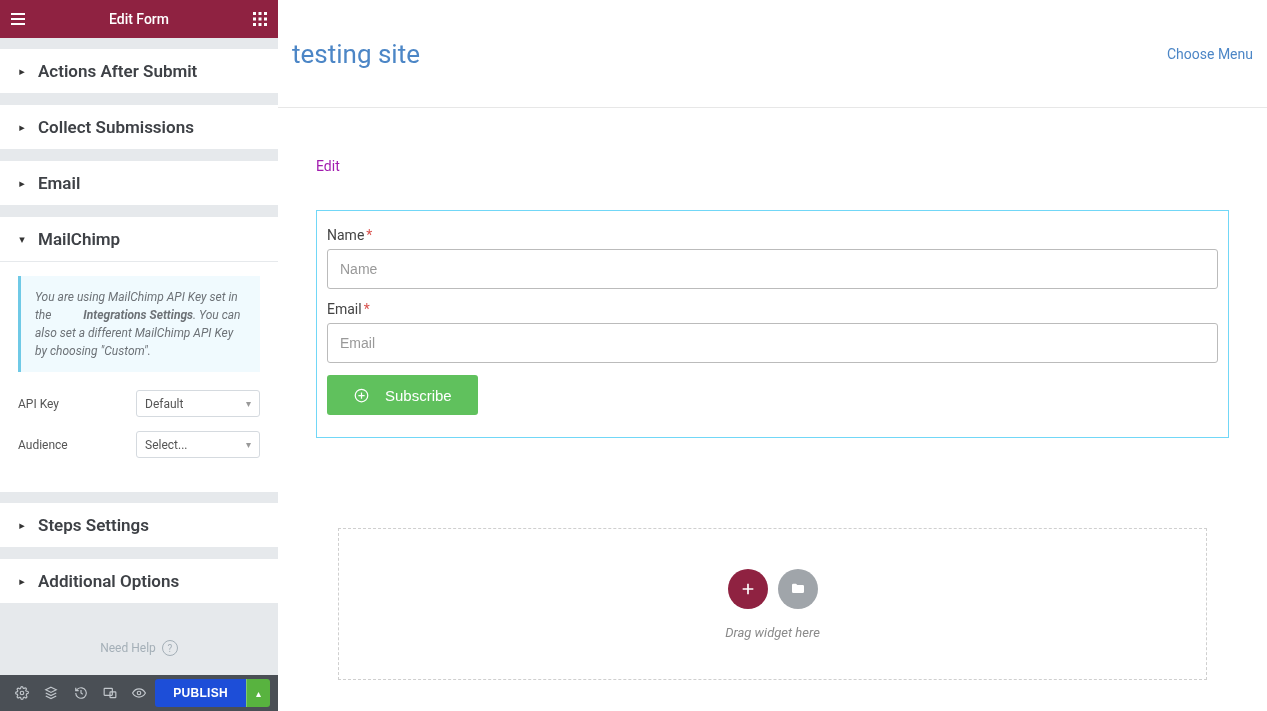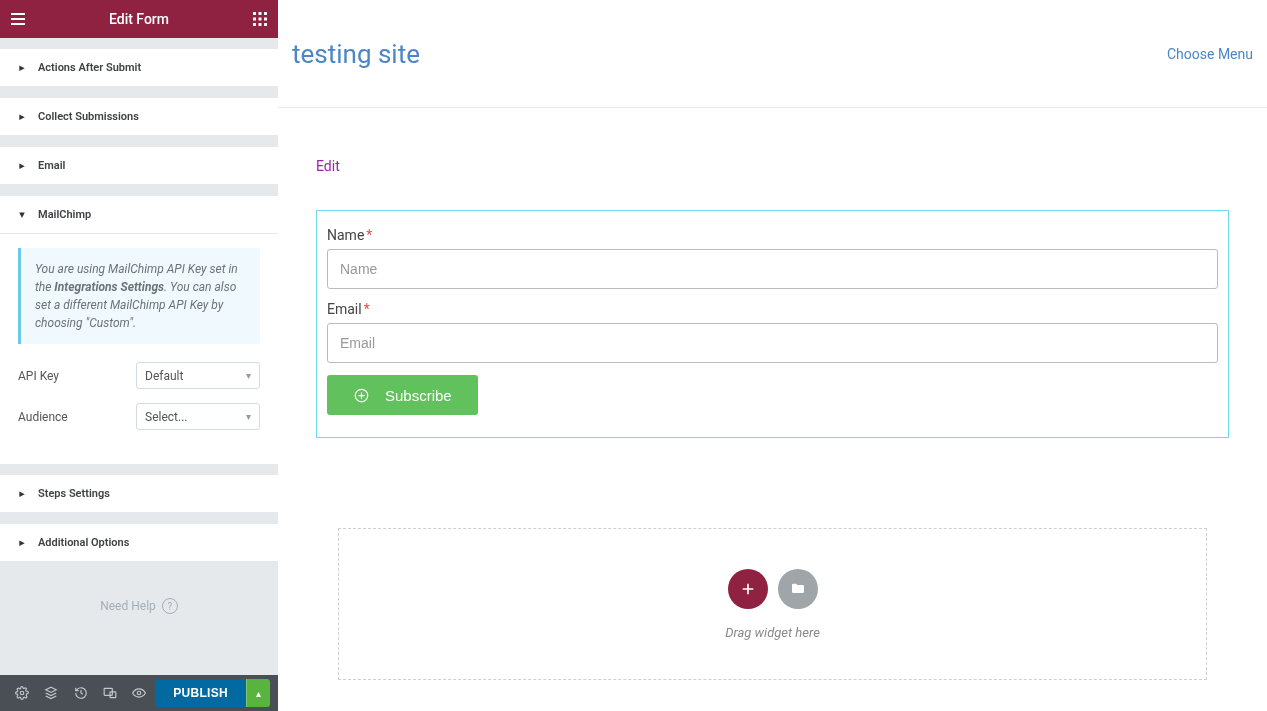--- a/index.html
+++ b/index.html
@@ -68,38 +68,38 @@
     width: 12px; height: 12px;
     margin-right: 10px;
     display: inline-flex;
     align-items: center;
     justify-content: center;
     font-size: 11px;
     color: #333;
   }
   .panel-section .label {
     font-weight: 600;
-    font-size: 11px;
+    font-size: 17px;
     color: #3e4146;
   }
   .panel-expanded-body {
     background: #fff;
     padding: 14px 18px 20px 18px;
   }
   .info-box {
     background: #f0fafe;
     border-left: 3px solid #6fc9e6;
     padding: 12px 14px;
     color: #6d7277;
     font-size: 12px;
     font-style: italic;
     line-height: 1.5;
     margin-bottom: 18px;
   }
-  .info-box strong { font-style: italic; }
+  .info-box strong { font-style: italic; margin-left: 29px; }
   .control-row {
     display: flex;
     align-items: center;
     justify-content: space-between;
     margin-bottom: 14px;
   }
   .control-row .control-label {
     font-size: 12px;
     color: #555;
   }
@@ -165,21 +165,21 @@
     color: #c2c7cc;
     cursor: pointer;
     font-size: 14px;
   }
   .publish-group {
     display: flex;
     margin-left: auto;
     height: 28px;
   }
   .publish-btn {
-    background: #0369a1;
+    background: #1d4ed8;
     color: #fff;
     border: none;
     padding: 0 18px;
     font-size: 12px;
     font-weight: 600;
     border-radius: 3px 0 0 3px;
     cursor: pointer;
     letter-spacing: 0.3px;
   }
   .publish-caret {

